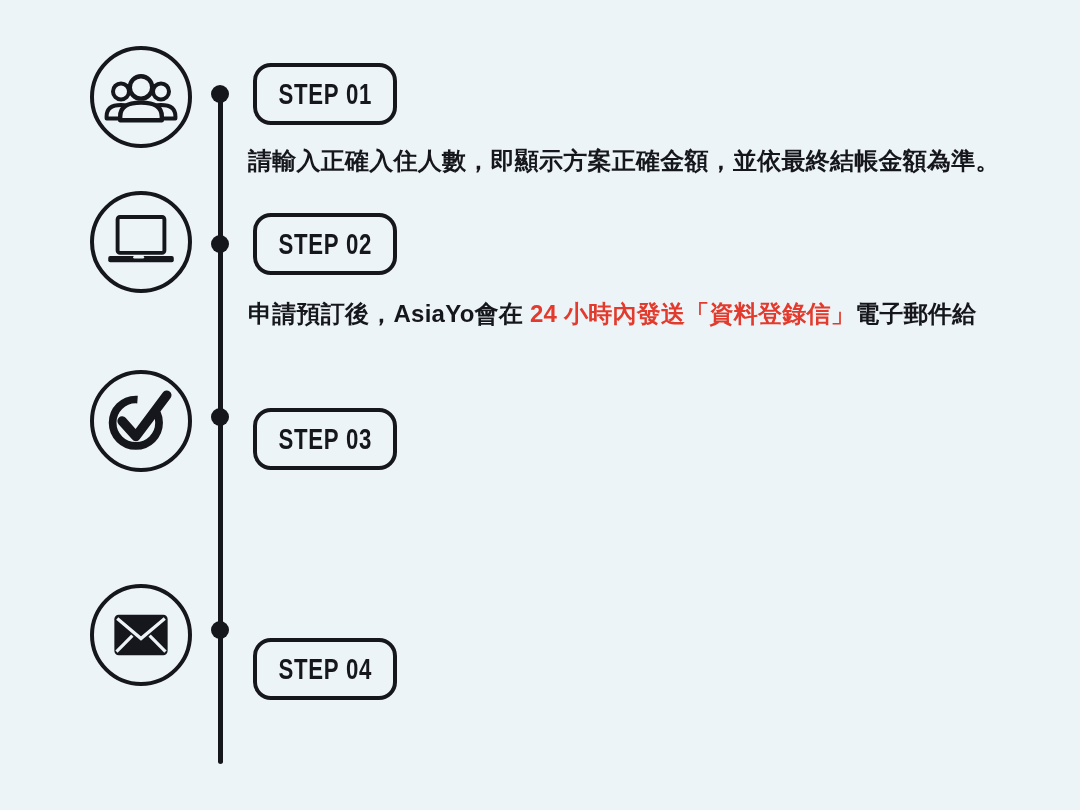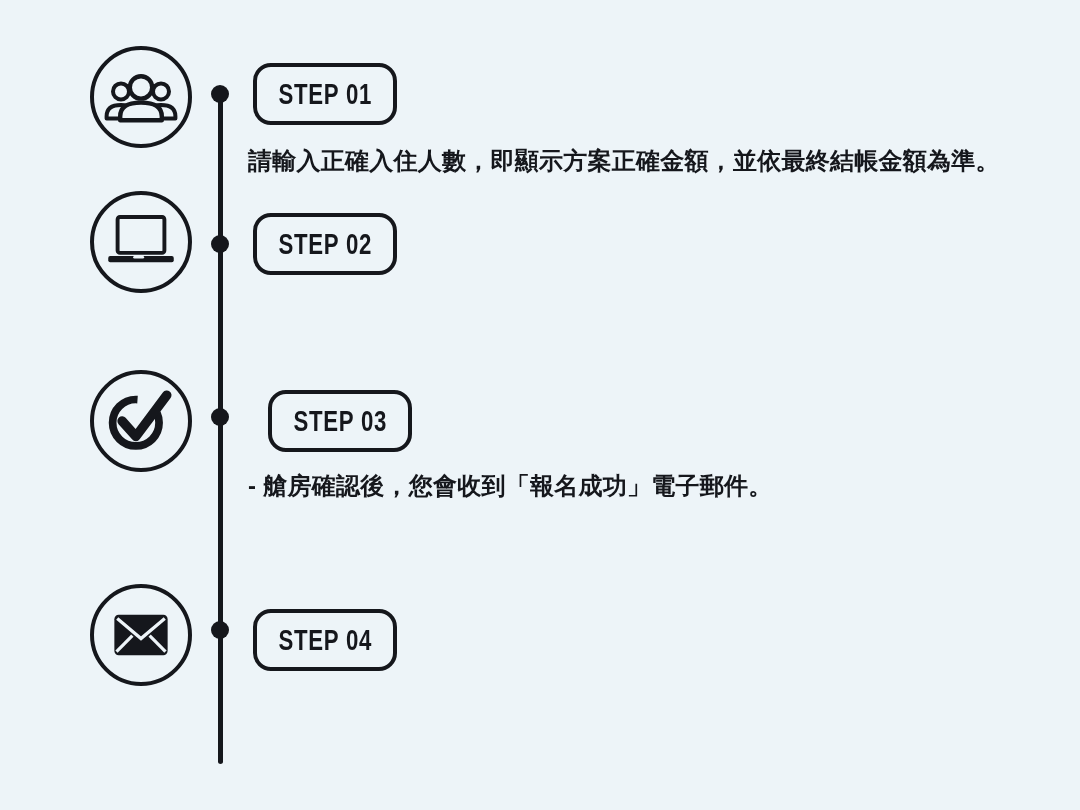--- a/index.html
+++ b/index.html
@@ -83,22 +83,22 @@
     letter-spacing:0.25px;
     color:var(--ink);
   }
   .desc .line{white-space:nowrap;}
   .seg-ink{color:var(--ink);}
   .seg-red{color:var(--red);}
 
   
   .s1 .icon-circle{top:46px;}  .s1 .dot{top:85px;}  .s1 .badge{top:63px;}  .s1 .desc{top:142px;}
   .s2 .icon-circle{top:191px;} .s2 .dot{top:235px;} .s2 .badge{top:213px;} .s2 .desc{top:295px;}
-  .s3 .icon-circle{top:370px;} .s3 .dot{top:408px;} .s3 .badge{top:390px;margin-left:15px;} .s3 .desc{top:467px;}
-  .s4 .icon-circle{top:584px;} .s4 .dot{top:621px;} .s4 .badge{top:609px;} .s4 .desc{top:683px;}
+  .s3 .icon-circle{top:370px;} .s3 .dot{top:408px;} .s3 .badge{top:408px;} .s3 .desc{top:467px;}
+  .s4 .icon-circle{top:584px;} .s4 .dot{top:621px;} .s4 .badge{top:638px;} .s4 .desc{top:683px;}
 </style>
 </head>
 <body>
 
 <div class="canvas">
   <div class="timeline-line"></div>
   <div id="steps">
   <section class="step s1">
     <div class="icon-circle">
           <svg width="80" height="80" viewBox="0 0 100 100" fill="none">
@@ -125,36 +125,36 @@
             <rect x="20" y="18" width="60" height="46" rx="3" stroke="#15171c" stroke-width="5" fill="#edf4f8"></rect>
             <rect x="8" y="68" width="84" height="8" rx="2.5" fill="#15171c"></rect>
             <rect x="40" y="68" width="14" height="3" rx="1.5" fill="#edf4f8"></rect>
           </svg>
         </div>
     <div class="dot"></div>
     <div class="badge">
       <span class="badge-label">STEP 02</span>
     </div>
     <div class="desc">
+          <div class="line"><span class="seg-ink">申請預訂後，AsiaYo會在 </span><span class="seg-red">24 小時內發送「資料登錄信」</span><span class="seg-ink">電子郵件給</span></div>
         </div>
   </section>
 
   <section class="step s3">
     <div class="icon-circle">
           <svg width="86" height="86" viewBox="0 0 100 100" fill="none">
             <circle cx="44" cy="52" r="27" pathLength="100" stroke="#15171c" stroke-width="9" stroke-dasharray="83 17" stroke-dashoffset="7" fill="none"></circle>
             <path d="M28,50 L44,68 L80,20" stroke="#15171c" stroke-width="11" stroke-linecap="round" stroke-linejoin="round" fill="none"></path>
           </svg>
         </div>
     <div class="dot"></div>
     <div class="badge">
       <span class="badge-label">STEP 03</span>
     </div>
     <div class="desc">
-          <div class="line"><span class="seg-ink">- 艙房確認後，您會收到「報名成功」電子郵件。</span></div>
         </div>
   </section>
 
   <section class="step s4">
     <div class="icon-circle">
           <svg width="72" height="72" viewBox="0 0 100 100" fill="none">
             <rect x="13" y="22" width="74" height="56" rx="6" fill="#15171c"></rect>
             <path d="M17,27 L50,55 L83,27" stroke="#edf4f8" stroke-width="4.5" fill="none"></path>
             <path d="M16,73 L38,51" stroke="#edf4f8" stroke-width="4.5"></path>
             <path d="M84,73 L62,51" stroke="#edf4f8" stroke-width="4.5"></path>

